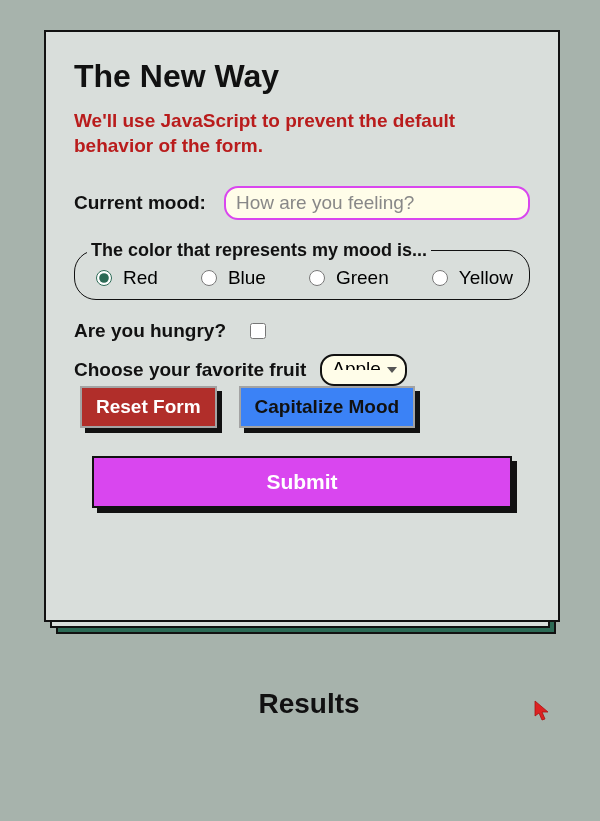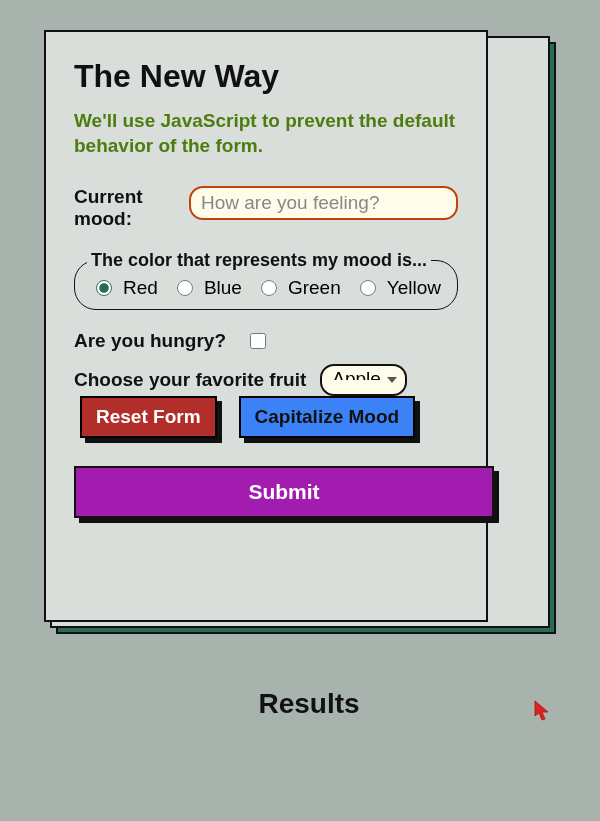--- a/index.html
+++ b/index.html
@@ -30,53 +30,54 @@
   .card-shadow-1 {
     position: absolute;
     left: 6px; top: 6px;
     width: 500px; height: 592px;
     background: #d9dedb;
     border: 2px solid #111;
   }
   .card {
     position: absolute;
     left: 0; top: 0;
-    width: 444px; height: 592px;
+    width: 516px; height: 592px;
     background: #d9dedb;
     border: 2px solid #111;
     padding: 20px 28px 24px 28px;
   }
   .heading {
     font-size: 32px;
     font-weight: bold;
     margin: 6px 0 14px 0;
     color: #111;
   }
   .subheading {
     font-size: 19px;
     font-weight: bold;
     margin: 0 0 28px 0;
-    color: #4d7c0f;
+    color: #b91c1c;
     line-height: 1.3;
   }
   .row {
     display: flex;
+    align-items: center;
     gap: 18px;
     margin-bottom: 20px;
   }
   .label {
     font-size: 19px;
     font-weight: bold;
     color: #111;
   }
   .mood-input {
     flex: 1;
     font-size: 19px;
     padding: 4px 10px;
-    border: 2px solid #c2410c;
+    border: 2px solid #d946ef;
     border-radius: 14px;
     background: #fffde9;
     color: #555;
     outline: none;
     height: 34px;
   }
   .mood-input::placeholder { color: #888; }
   fieldset.color-set {
     border: 1.5px solid #111;
     border-radius: 22px;
@@ -144,31 +145,31 @@
     pointer-events:none;
   }
   .btn-row {
     display:flex; gap:22px; margin-bottom: 28px;
     margin-left: 6px;
   }
   .btn {
     font-size: 19px;
     font-weight: bold;
     padding: 8px 14px;
-    border:2px solid #000000;
+    border:2px solid #a3a3a3;
     box-shadow: 5px 5px 0 #111;
     cursor:pointer;
   }
   .btn-reset { background:#b12e2a; color:#fff; }
   .btn-cap { background:#3b82f6; color:#111; }
   .btn-submit {
     display:block;
     width: 420px;
     margin: 0 auto;
-    background:#a21caf;
+    background:#d946ef;
     color:#fff;
     font-size:21px;
     font-weight:bold;
     text-align:center;
     padding:12px 0;
     border:2px solid #111;
     box-shadow: 5px 5px 0 #111;
     cursor:pointer;
   }
   .results {

